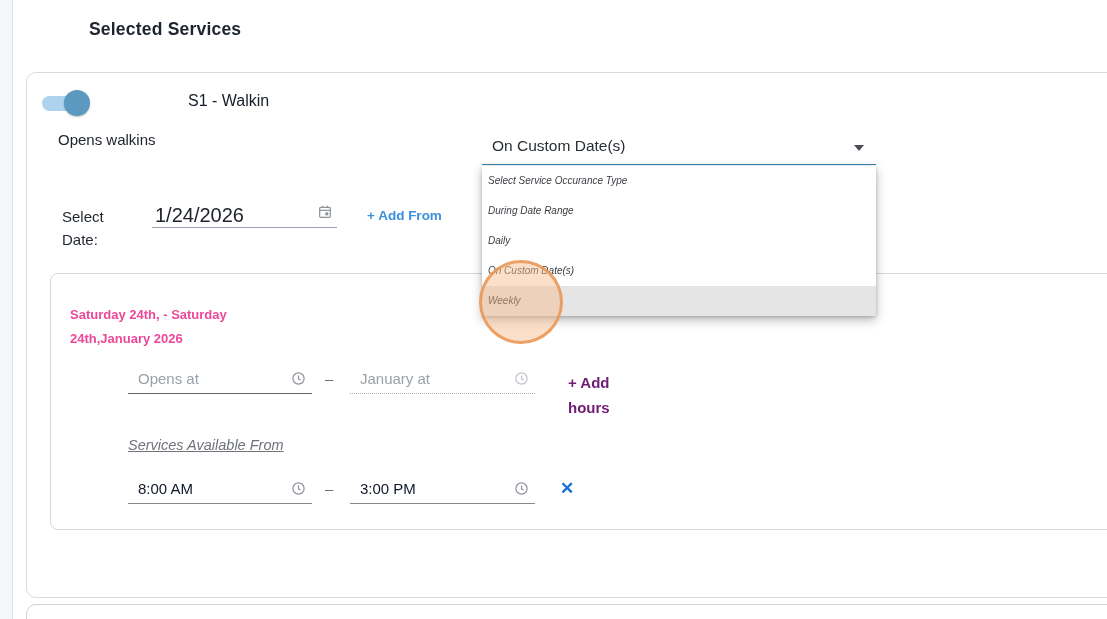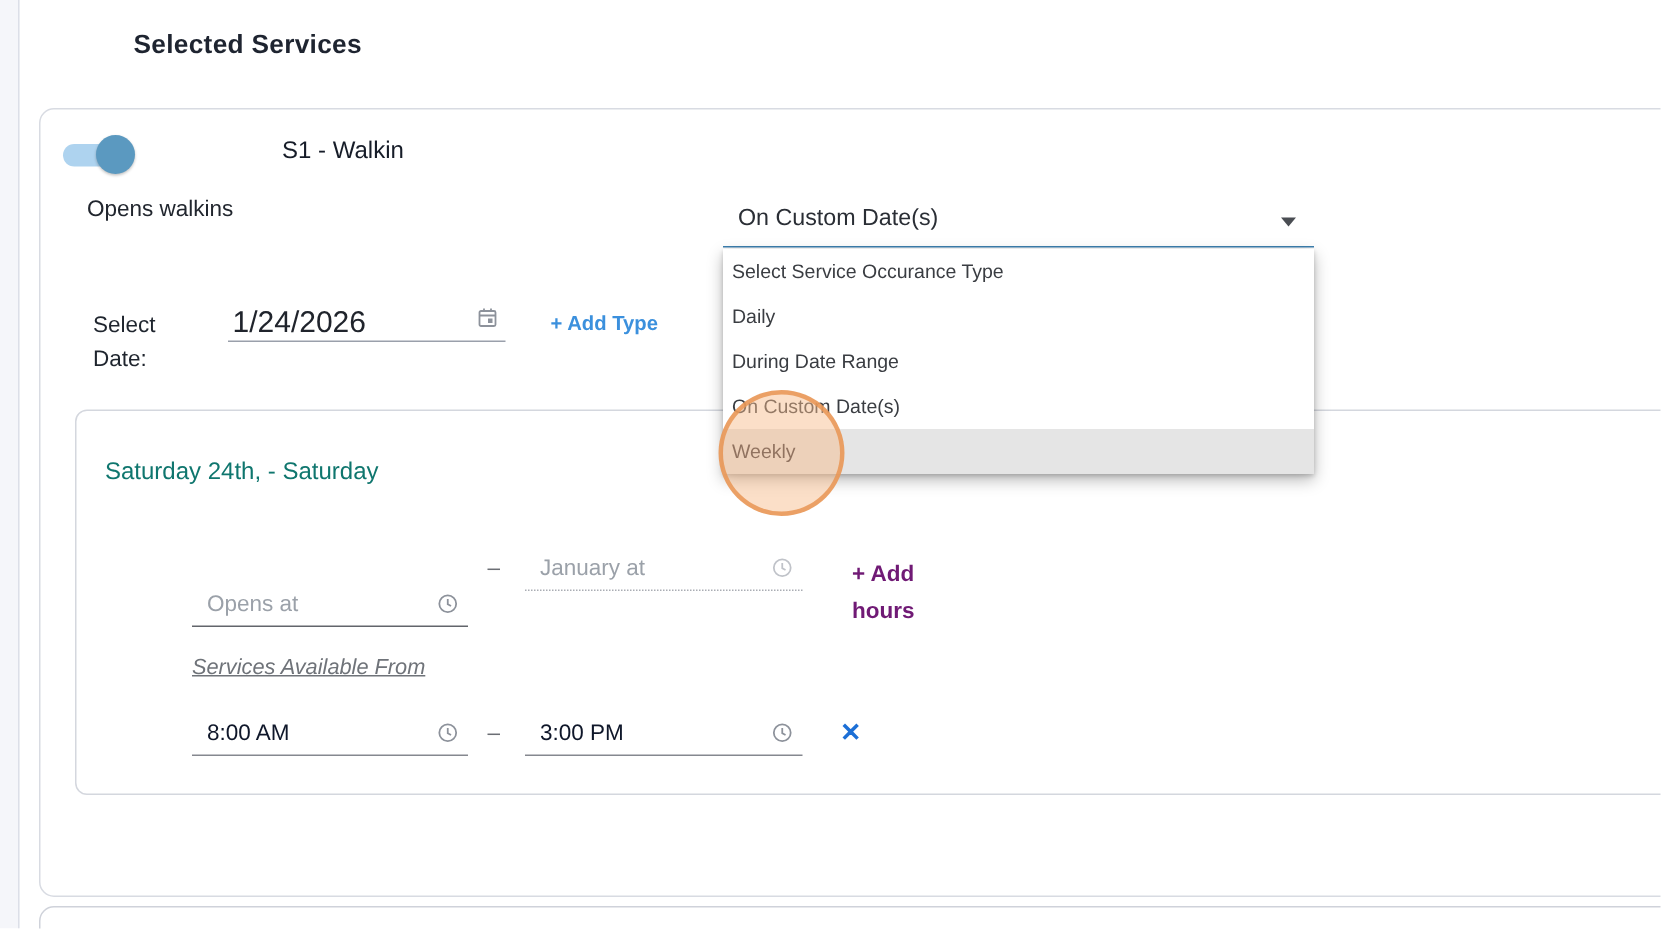--- a/index.html
+++ b/index.html
@@ -57,41 +57,41 @@
     border-top:1.5px solid #3d7fae;
   }
   
   .dropdown-menu{
     position:absolute; left:482px; top:166px; width:394px;
     background:#fff; box-shadow:0 4px 10px rgba(0,0,0,.28), 0 1px 3px rgba(0,0,0,.18);
     z-index:10;
   }
   .dropdown-option{
     height:30px; line-height:30px; padding-left:6px;
-    font-size:13px; color:#3a3d42; cursor:pointer; white-space:nowrap;
+    font-size:10px; color:#3a3d42; cursor:pointer; white-space:nowrap;font-style:italic;
   }
   .dropdown-option.selected{ background:#e5e5e5; color:#343038; }
   
   .click-circle{
     position:absolute; left:479px; top:260px; width:84px; height:84px; border-radius:50%;
     background:rgba(246,189,140,.48); border:3px solid rgba(233,149,84,.85);
     z-index:20; pointer-events:none;
   }
   
   .select-date-label{
     position:absolute; left:62px; top:205px; width:66px;
     font-size:15px; line-height:23px; color:#1f252e;
   }
   .date-field{ position:absolute; left:152px; top:200px; width:185px; height:28px; cursor:text; }
   .date-field .value{ position:absolute; left:3px; top:4px; font-size:20px; color:#20242c; }
   .field-underline{ position:absolute; left:0; bottom:0; width:100%; height:0; border-top:1px solid #9aa0ab; }
   .cal-icon{ position:absolute; right:4px; top:4px; width:16px; height:16px; color:#8d929b; cursor:pointer; }
   .add-date-link{ position:absolute; left:367px; top:208px; font-size:13.5px; font-weight:600; color:#3b90dd; cursor:pointer; }
   
-  .schedule-title{ position:absolute; left:70px; top:303px; font-size:16px; font-weight:400; color:#0f766e; line-height:24px; }
+  .schedule-title{ position:absolute; left:70px; top:303px; font-size:13px; font-weight:700; color:#ec4899; line-height:24px; }
   .time-field{ position:absolute; height:30px; cursor:text; }
   .time-field .placeholder{ position:absolute; left:10px; top:6px; font-size:15px; color:#9ba1a9; }
   .time-field .value{ position:absolute; left:10px; top:6px; font-size:15px; color:#0f172a; }
   .clock-icon{ position:absolute; right:6px; top:7px; width:15px; height:15px; color:#8d929b; cursor:pointer; }
   .clock-icon.dim{ color:#c0c3c9; }
   .u-solid-dark{ border-top:1.5px solid #62656b; }
   .u-dotted{ border-top:1.5px dotted #aaadb4; }
   .u-solid{ border-top:1px solid #85888f; }
   .dash{ position:absolute; font-size:15px; color:#6b6e74; }
   .add-hours-link{
@@ -128,49 +128,50 @@
 <div class="service-name">S1 - Walkin</div>
 
 <div class="select-box">
   <span class="select-value">On Custom Date(s)</span>
   <span class="dropdown-arrow"></span>
 </div>
 <div class="select-underline"></div>
 
 <div class="dropdown-menu">
   <div class="dropdown-option">Select Service Occurance Type</div>
+  <div class="dropdown-option">During Date Range</div>
   <div class="dropdown-option">Daily</div>
-  <div class="dropdown-option">During Date Range</div>
   <div class="dropdown-option">On Custom Date(s)</div>
   <div class="dropdown-option selected">Weekly</div>
 </div>
 
 <div class="click-circle"></div>
 
 <div class="select-date-label">Select Date:</div>
 <div class="date-field">
   <span class="value">1/24/2026</span>
   <span class="cal-icon">
     <svg viewBox="0 0 24 24" fill="none" stroke="currentColor" stroke-width="1.8">
       <rect x="4" y="5" width="16" height="15" rx="1.5"></rect>
       <line x1="4" y1="9.5" x2="20" y2="9.5"></line>
       <line x1="8.5" y1="2.5" x2="8.5" y2="6"></line>
       <line x1="15.5" y1="2.5" x2="15.5" y2="6"></line>
       <rect x="12.5" y="12.5" width="4.5" height="4.5" fill="currentColor" stroke="none"></rect>
     </svg>
   </span>
   <span class="field-underline"></span>
 </div>
-<div class="add-date-link">+ Add Type</div>
+<div class="add-date-link">+ Add From</div>
 
 <div class="schedule-title">
   <div>Saturday 24th, - Saturday</div>
-</div>
-
-<div class="time-field" style="left:128px; top:364px; width:184px;margin-top:24px;">
+  <div>24th,January 2026</div>
+</div>
+
+<div class="time-field" style="left:128px; top:364px; width:184px;">
   <span class="placeholder">Opens at</span>
   <span class="clock-icon">
     <svg viewBox="0 0 24 24" fill="none" stroke="currentColor" stroke-width="1.9">
       <circle cx="12" cy="12" r="9"></circle>
       <polyline points="12 7 12 12.5 15.5 14.5"></polyline>
     </svg>
   </span>
   <span class="field-underline u-solid-dark"></span>
 </div>
 <span class="dash" style="left:325px; top:370px;">–</span>

